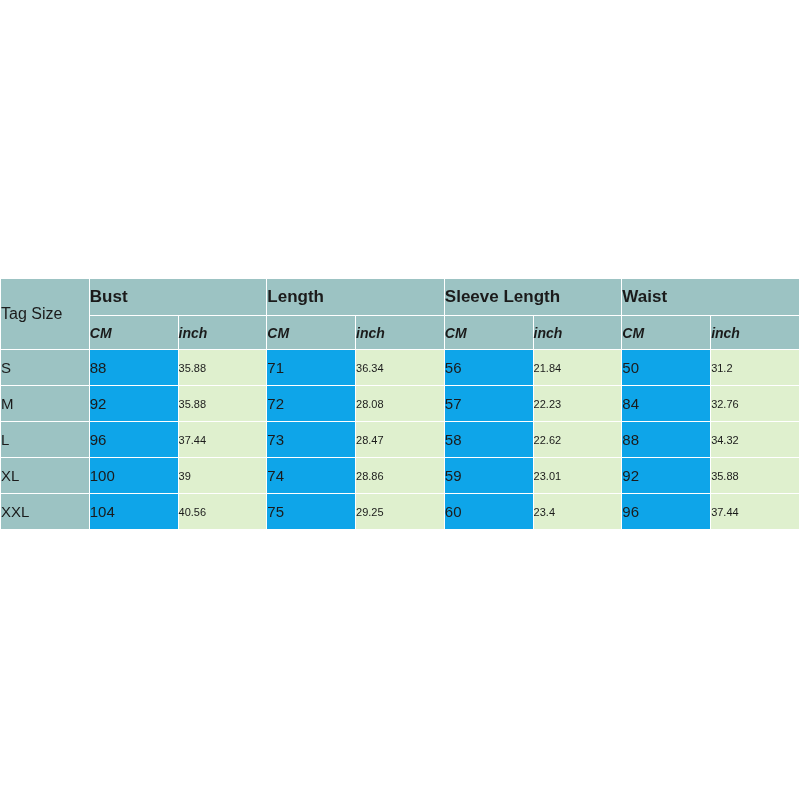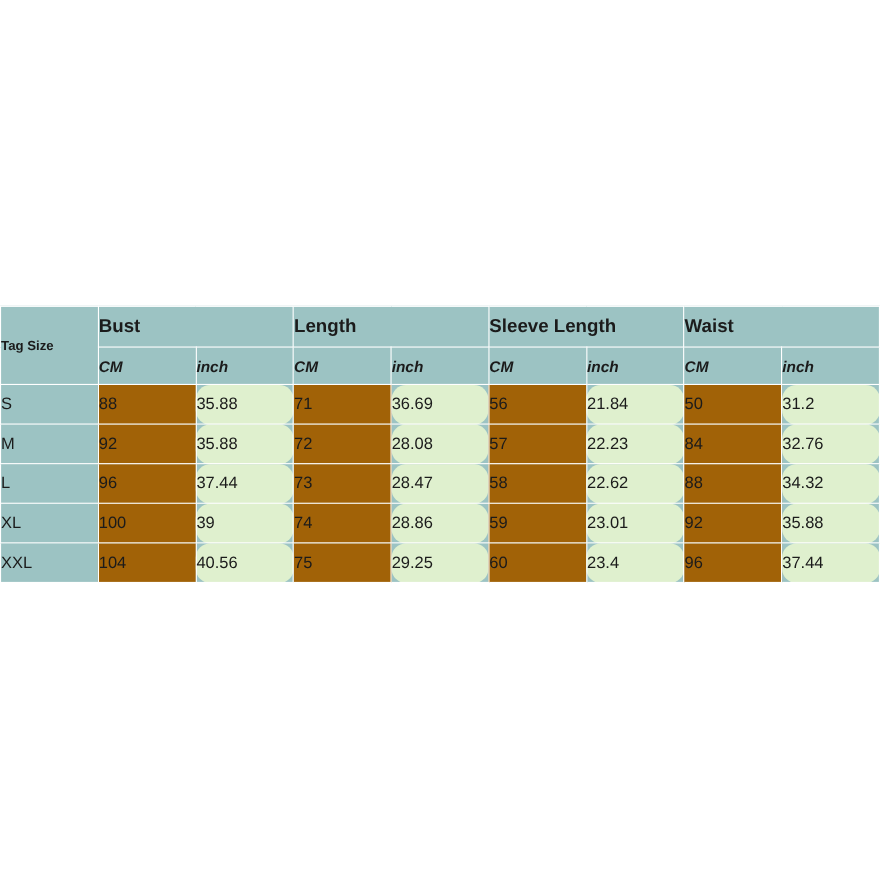--- a/index.html
+++ b/index.html
@@ -40,44 +40,43 @@
   }
   
   .hdr-group {
     background: #9cc3c3;
     font-weight: bold;
     font-size: 17px;
     height: 36px;
   }
   .hdr-tagsize {
     background: #9cc3c3;
-    font-weight: bold;
-    font-size: 12px;
+    font-weight: normal;
+    font-size: 16px;
   }
   .hdr-unit {
     background: #9cc3c3;
     font-weight: bold;
     font-style: italic;
     font-size: 14px;
     height: 33px;
   }
   .row-label {
     background: #9cc3c3;
     font-size: 15px;
     height: 35px;
     width: 98px;
   }
   .cell-cm {
-    background: #a16207;
+    background: #0ea5e9;
     font-size: 15px;
   }
   .cell-inch {
     background: #dff0ce;
-    font-size: 15px;
-    border-radius: 13px;
+    font-size: 11px;
   }
   .col-cm { width: 73px; margin-left: 40px; }
   .col-inch { width: 84px; }
 </style>
 </head>
 <body>
 
 <div id="root">
   <div id="chart-wrap">
     <table class="size-table">
@@ -98,21 +97,21 @@
           <td class="hdr-unit col-inch">inch</td>
           <td class="hdr-unit col-cm">CM</td>
           <td class="hdr-unit col-inch">inch</td>
         </tr>
 
         <tr>
           <td class="row-label">S</td>
           <td class="cell-cm">88</td>
           <td class="cell-inch">35.88</td>
           <td class="cell-cm">71</td>
-          <td class="cell-inch">36.69</td>
+          <td class="cell-inch">36.34</td>
           <td class="cell-cm">56</td>
           <td class="cell-inch">21.84</td>
           <td class="cell-cm">50</td>
           <td class="cell-inch">31.2</td>
         </tr>
 
         <tr>
           <td class="row-label">M</td>
           <td class="cell-cm">92</td>
           <td class="cell-inch">35.88</td>

